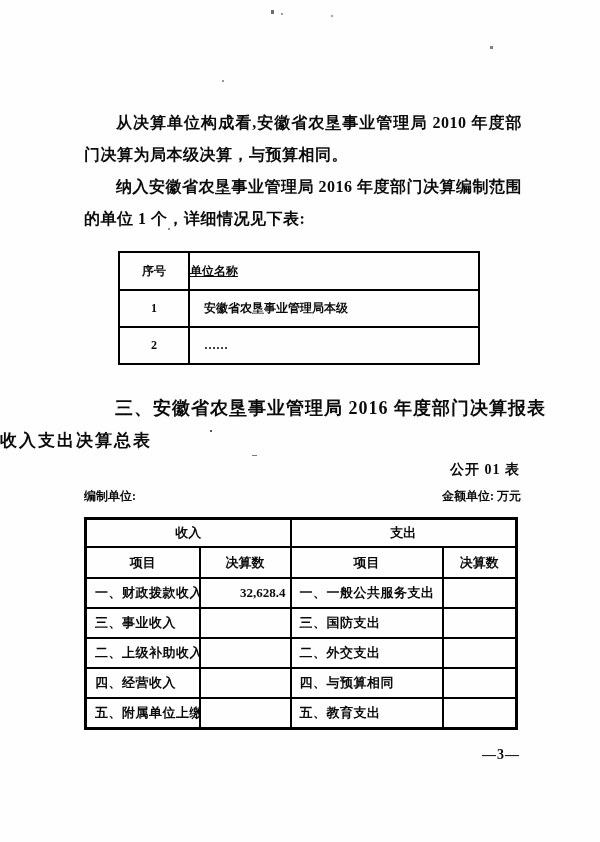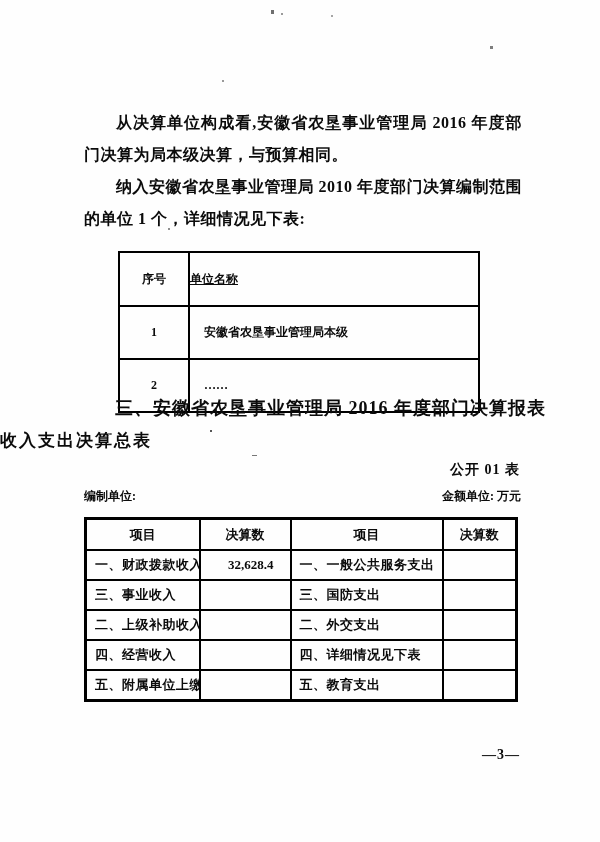--- a/index.html
+++ b/index.html
@@ -32,21 +32,21 @@
   table { border-collapse: collapse; table-layout: fixed; }
   .unit-table {
     position: absolute;
     left: 118px; top: 251px; width: 360px;
     border: 2px solid #000;
     font-size: 12px;
   }
   .unit-table td {
     border: 2px solid #000;
     text-align: center;
-    padding: 16px;
+    padding: 8px;
     height: 19px;
     overflow: hidden;
     white-space: nowrap;
   }
   .unit-table tr.h td { height: 20px; }
   .unit-table td.nm { text-align: left; padding-left: 14px; }
   .unit-table tr.h td.nm { text-align: left; padding-left: 0; text-decoration: underline; }
 
   
   .section-heading {
@@ -87,21 +87,21 @@
     border: 2px solid #000;
     padding: 0;
     overflow: hidden;
     white-space: nowrap;
     text-align: center;
   }
   .main-table tr.h1 td { height: 26px; }
   .main-table tr.h2 td { height: 29px; }
   .main-table tr.d td { height: 28px; }
   .main-table td.item { text-align: left; padding-left: 8px; letter-spacing: 0.5px; }
-  .main-table td.amt  { text-align: right; padding-right: 16px; border-radius: 9px; }
+  .main-table td.amt  { text-align: right; padding-right: 4px; border-radius: 9px; }
 
   
   .page-number {
     position: absolute;
     right: 80px; top: 747px;
     font-size: 14px; letter-spacing: 1px;
   }
 
   
   .noise { position: absolute; background: #8a8a8a; }
@@ -122,22 +122,22 @@
   <div class="noise n1"></div>
   <div class="noise n2"></div>
   <div class="noise n3"></div>
   <div class="noise n4"></div>
   <div class="noise n5"></div>
   <div class="noise n6"></div>
   <div class="noise n7"></div>
   <div class="noise n8"></div>
 
   <div class="body-text">
-    <p>从决算单位构成看,安徽省农垦事业管理局 2016 年度部门决算为局本级决算，与预算相同。</p>
-    <p>纳入安徽省农垦事业管理局 2010 年度部门决算编制范围的单位 1 个，详细情况见下表:</p>
+    <p>从决算单位构成看,安徽省农垦事业管理局 2010 年度部门决算为局本级决算，与预算相同。</p>
+    <p>纳入安徽省农垦事业管理局 2016 年度部门决算编制范围的单位 1 个，详细情况见下表:</p>
   </div>
 
   <table class="unit-table">
     <colgroup>
         <col style="width:70px">
         <col style="width:290px">
       </colgroup>
     <tbody>
         <tr class="h">
       <td>序号</td>
@@ -166,20 +166,24 @@
   </div>
 
   <table class="main-table">
     <colgroup>
       <col style="width:114px">
         <col style="width:91px">
         <col style="width:152px">
         <col style="width:74px">
     </colgroup>
     <tbody>
+        <tr class="h1">
+      <td colspan="2">收入</td>
+      <td colspan="2">支出</td>
+    </tr>
     <tr class="h2">
       <td>项目</td>
       <td>决算数</td>
       <td>项目</td>
       <td>决算数</td>
     </tr>
     <tr class="d">
       <td class="item">一、财政拨款收入</td>
       <td class="amt">32,628.4</td>
       <td class="item">一、一般公共服务支出</td>
@@ -193,21 +197,21 @@
     </tr>
     <tr class="d">
       <td class="item">二、上级补助收入</td>
       <td class="amt"></td>
       <td class="item">二、外交支出</td>
       <td class="amt"></td>
     </tr>
     <tr class="d">
       <td class="item">四、经营收入</td>
       <td class="amt"></td>
-      <td class="item">四、详细情况见下表</td>
+      <td class="item">四、与预算相同</td>
       <td class="amt"></td>
     </tr>
     <tr class="d">
       <td class="item">五、附属单位上缴收入</td>
       <td class="amt"></td>
       <td class="item">五、教育支出</td>
       <td class="amt"></td>
     </tr>
   </tbody>
     </table>

